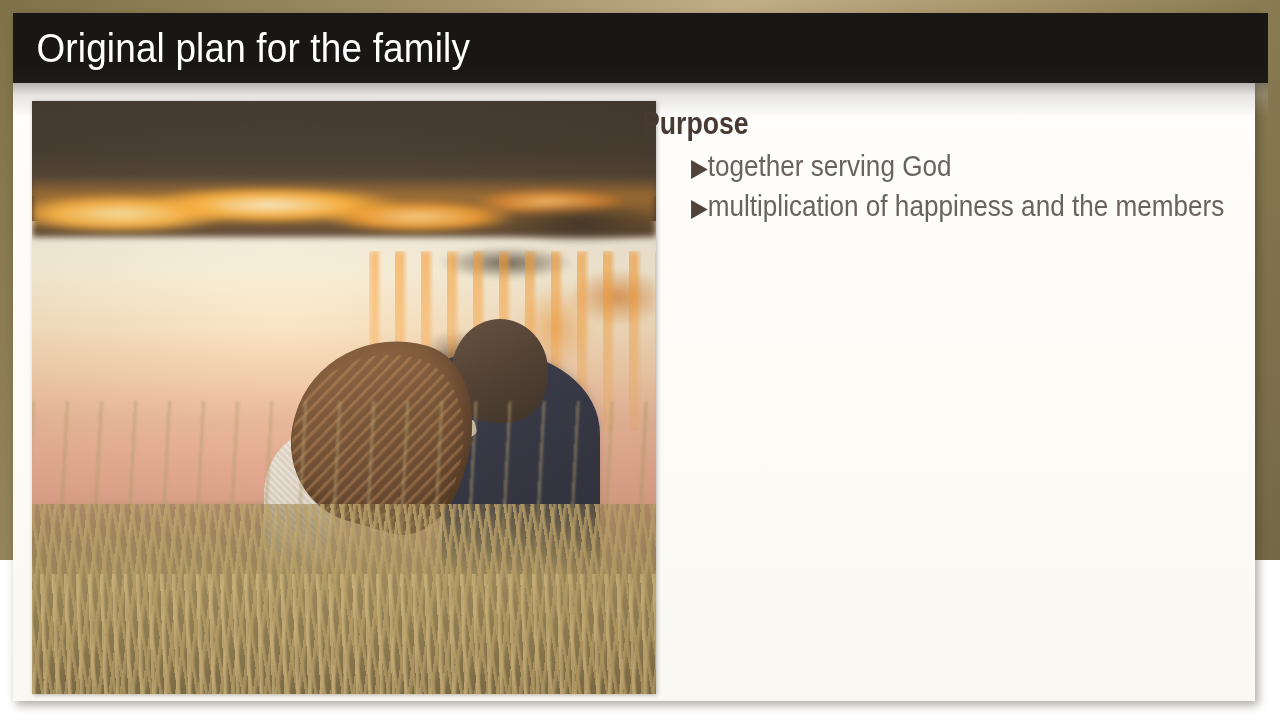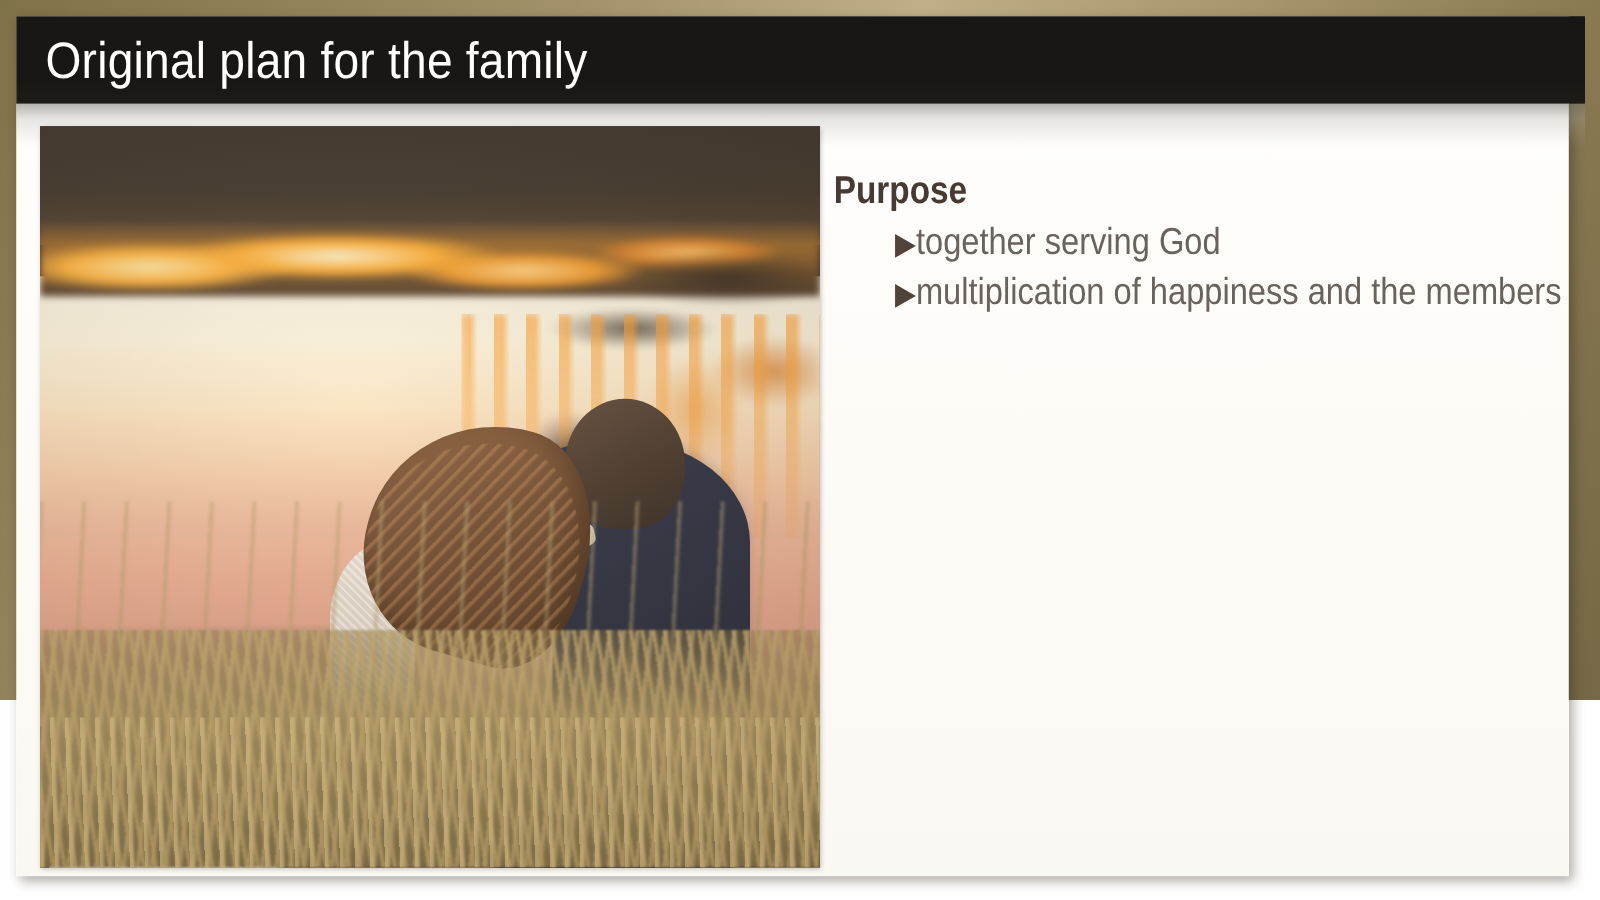--- a/index.html
+++ b/index.html
@@ -284,24 +284,23 @@
   #photo-grade {
     position: absolute; inset: 0;
     background:
       radial-gradient(ellipse 110% 80% at 40% 38%, rgba(255,230,190,0.10) 0%, rgba(90,60,35,0.22) 100%);
     pointer-events: none;
   }
 
   
   #text-column {
     position: absolute;
-    left: 654px;
+    left: 629px;
     top: 95px;
     width: 596px;
-    margin-top: 28px;
   }
   #purpose-heading {
     color: #463a33;
     font-family: "Liberation Sans", sans-serif;
     font-size: 31px;
     font-weight: bold;
     line-height: 1.0;
     transform: scaleX(0.86);
     transform-origin: left center;
     white-space: nowrap;

